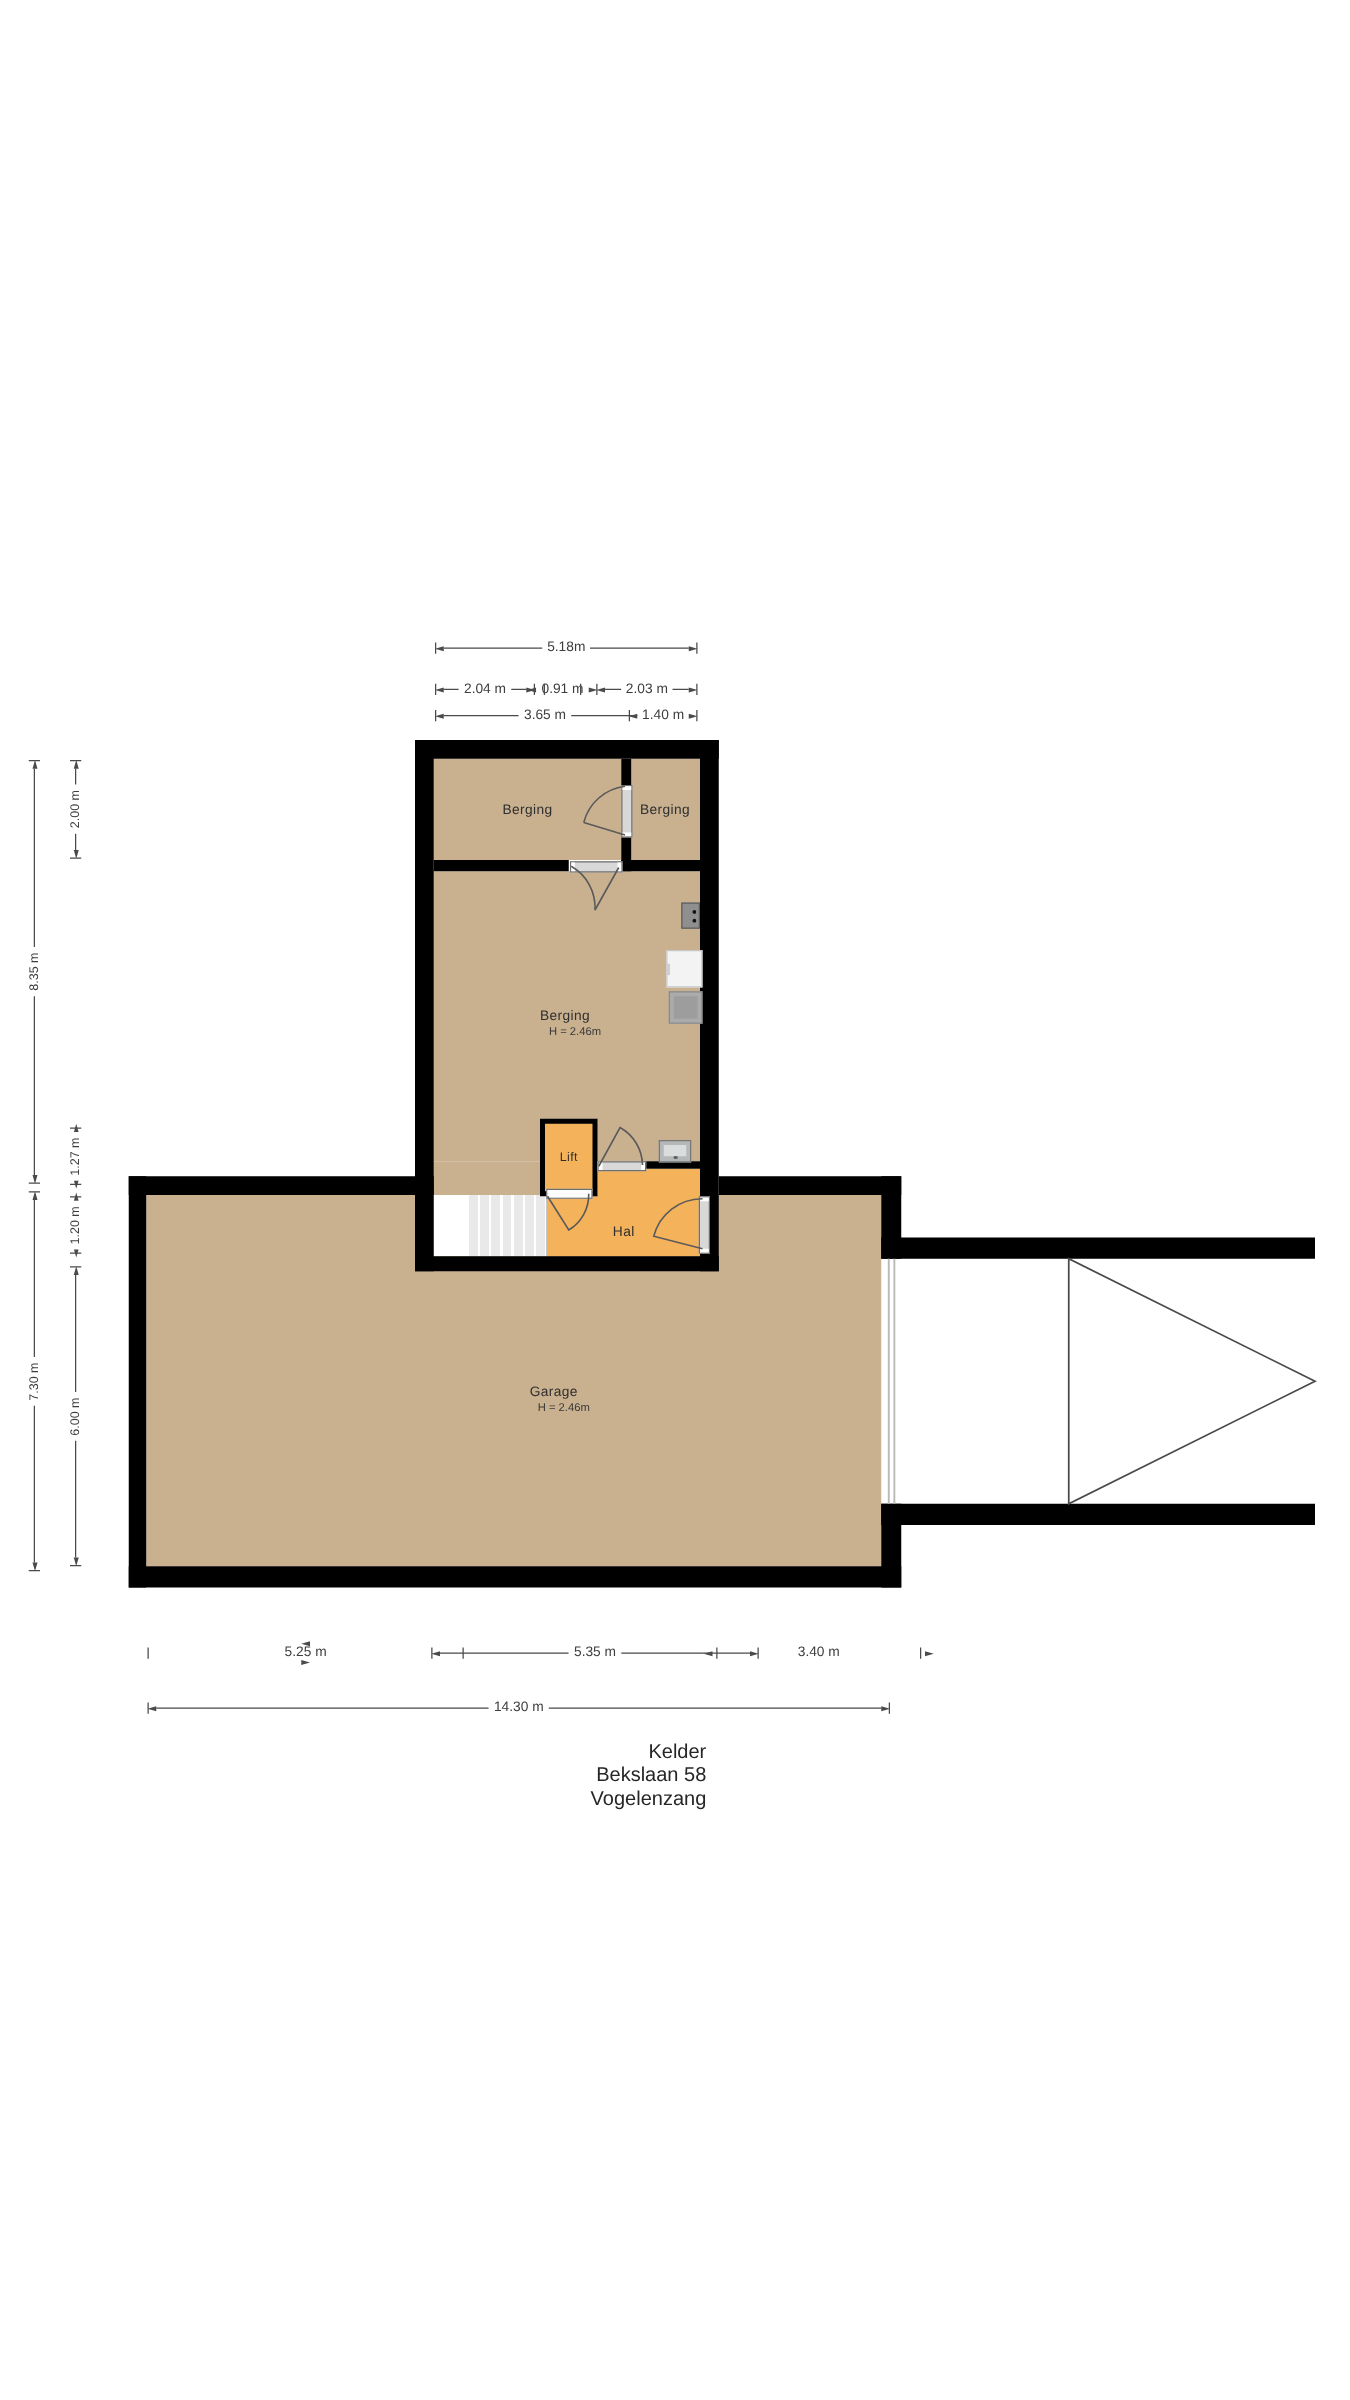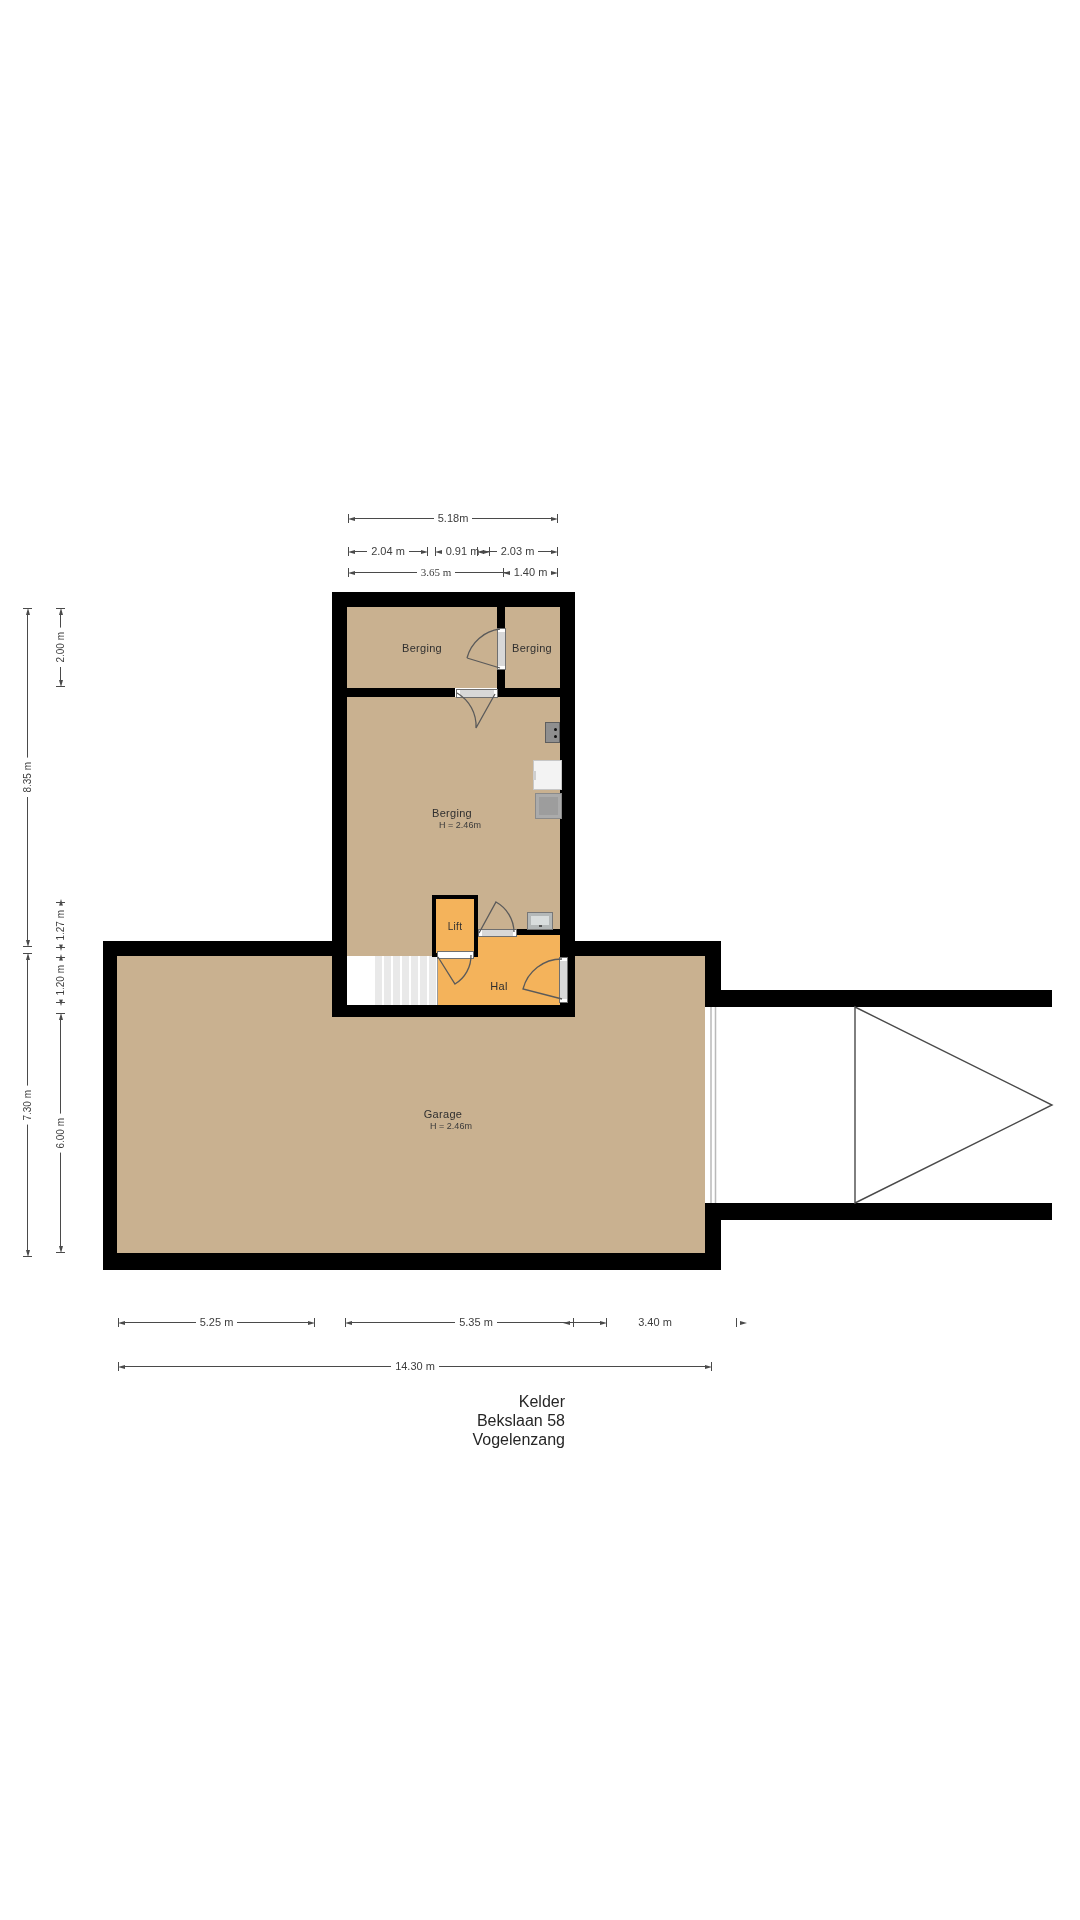--- a/index.html
+++ b/index.html
@@ -128,35 +128,35 @@
       <i class="ln"></i>
       <i class="ah r"></i>
   </div>
   <div class="hdim" style="left:348px;top:546px;width:80px;">
     <i class="ah l"></i>
       <i class="ln"></i>
       <span class="dl">2.04 m</span>
       <i class="ln"></i>
       <i class="ah r"></i>
   </div>
-  <div class="hdim" style="left:435px;top:546px;width:55px;">
+  <div class="hdim" style="left:435px;top:546px;width:30px;">
     <i class="ah l"></i>
       <i class="ln"></i>
       <span class="dl">0.91 m</span>
       <i class="ln"></i>
       <i class="ah r"></i>
   </div>
   <div class="hdim" style="left:477px;top:546px;width:81px;text-align:center;">
     <i class="ah l"></i>
       <i class="ln"></i>
       <span class="dl">2.03 m</span>
       <i class="ln"></i>
       <i class="ah r"></i>
   </div>
-  <div class="hdim" style="left:348px;top:567px;width:176px;font-family:Liberation Serif, serif;">
+  <div class="hdim" style="left:348px;top:567px;width:176px;">
     <i class="ah l"></i>
       <i class="ln"></i>
       <span class="dl">3.65 m</span>
       <i class="ln"></i>
       <i class="ah r"></i>
   </div>
   <div class="hdim" style="left:503px;top:567px;width:55px;">
     <i class="ah l"></i>
       <i class="ln"></i>
       <span class="dl">1.40 m</span>
@@ -200,21 +200,21 @@
       <i class="ah d"></i>
   </div>
   <div class="vdim" style="left:55px;top:1013px;height:240px;">
     <i class="ah u"></i>
       <i class="ln"></i>
       <span class="dl">6.00 m</span>
       <i class="ln"></i>
       <i class="ah d"></i>
   </div>
 
-  <div class="hdim" style="left:118px;top:1317px;width:197px;">
+  <div class="hdim" style="left:118px;top:1317px;width:253px;flex-direction:column;">
     <i class="ah l"></i>
       <i class="ln"></i>
       <span class="dl">5.25 m</span>
       <i class="ln"></i>
       <i class="ah r"></i>
   </div>
   <div class="hdim" style="left:345px;top:1317px;width:262px;">
     <i class="ah l"></i>
       <i class="ln"></i>
       <span class="dl">5.35 m</span>

